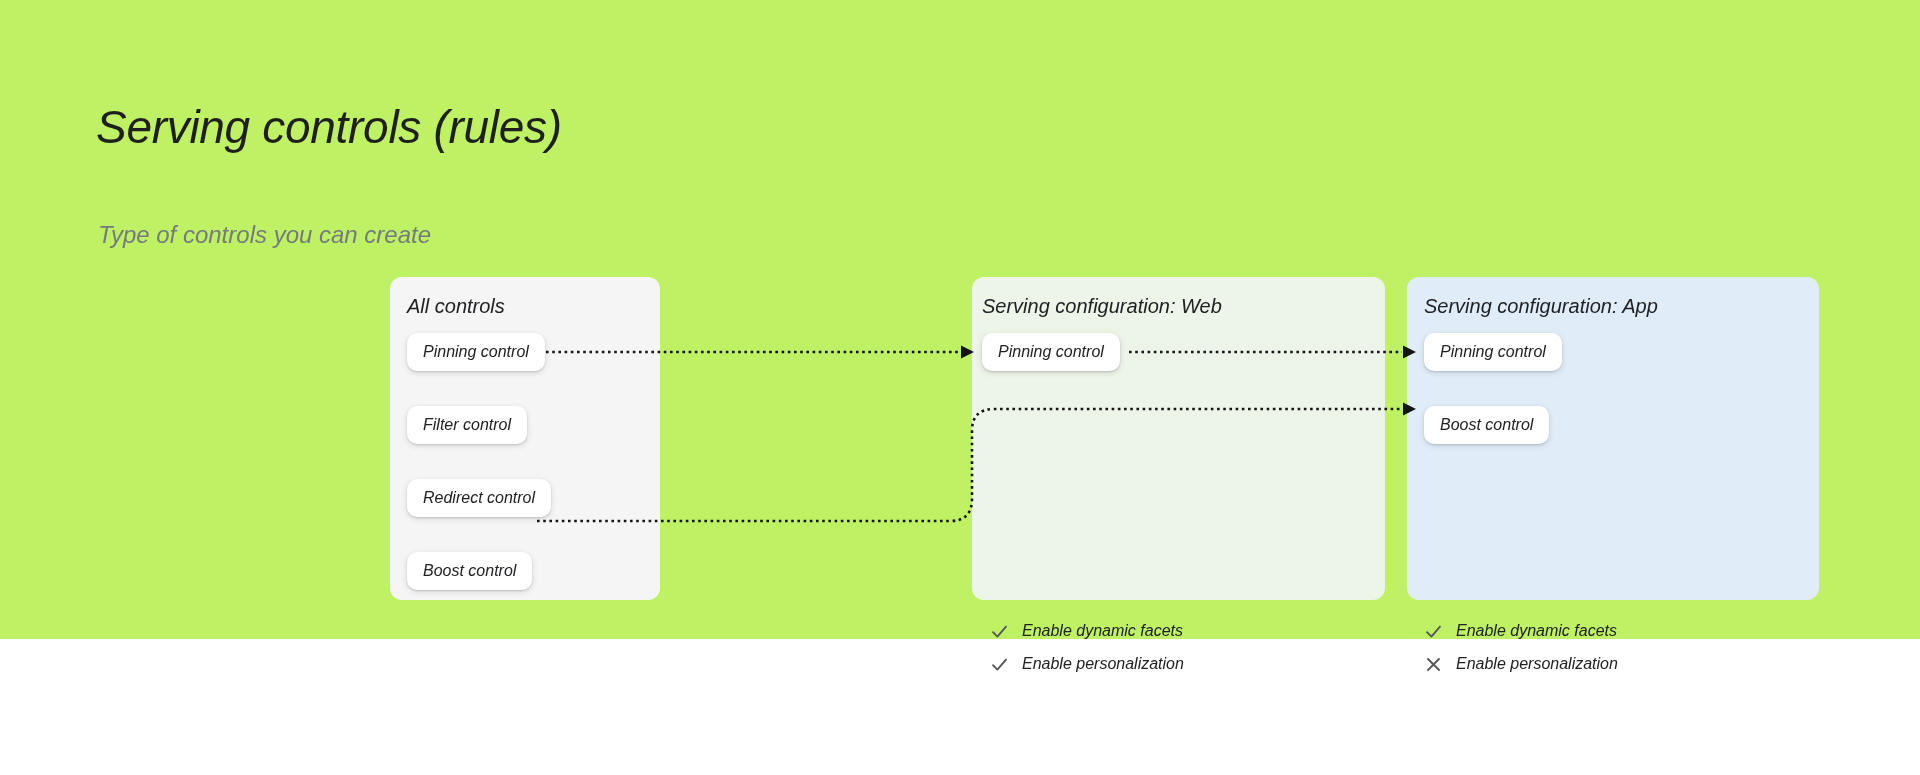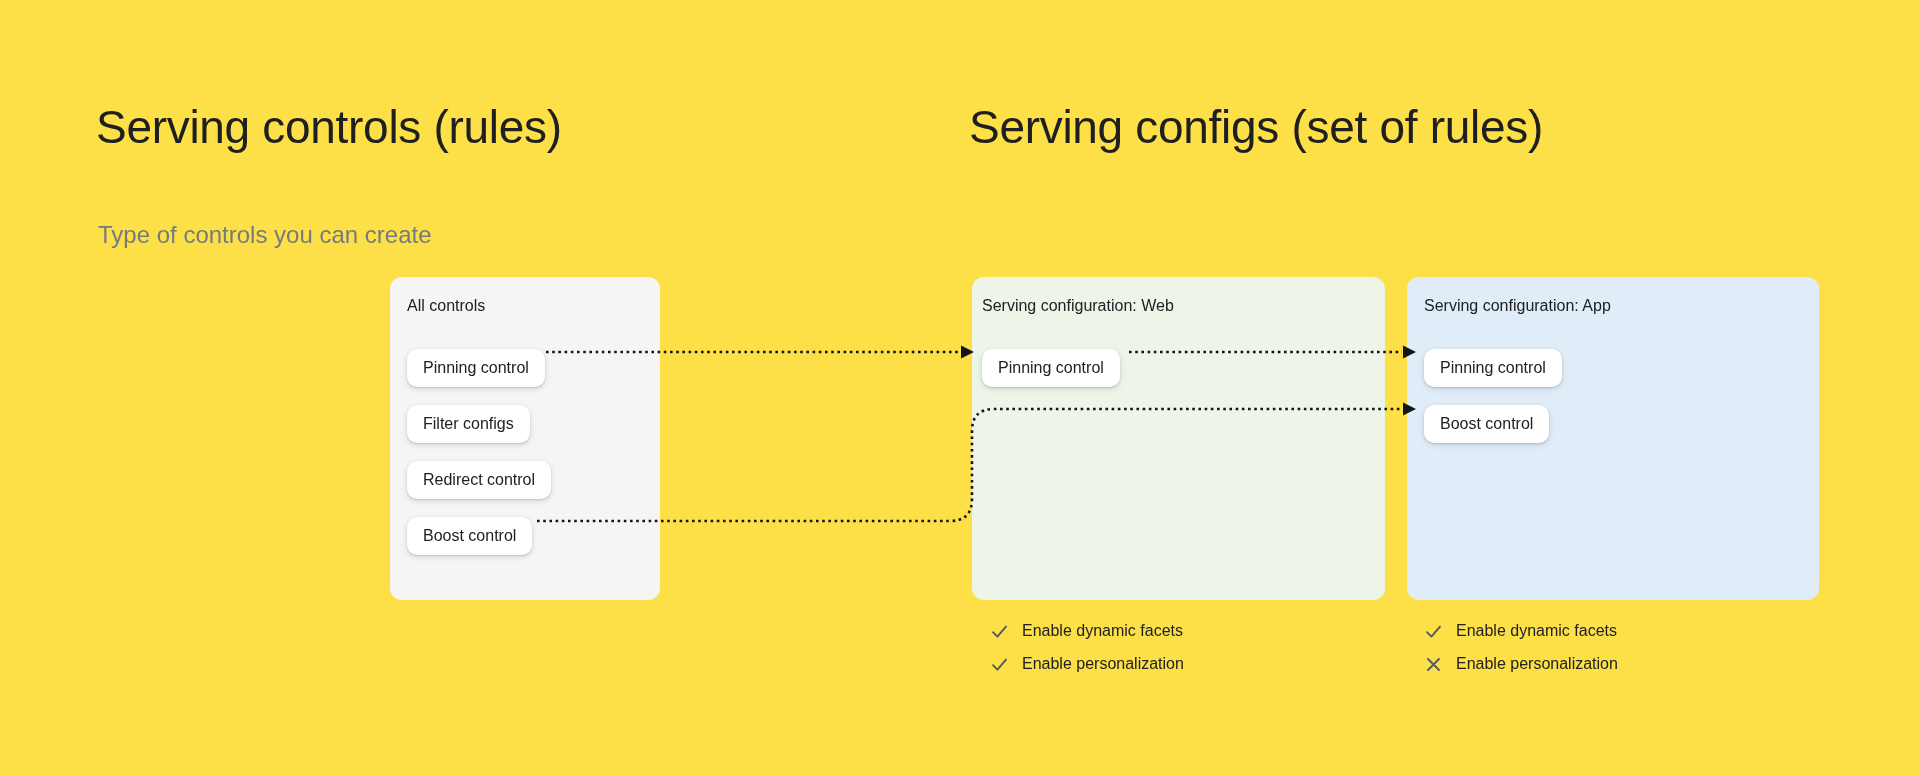--- a/index.html
+++ b/index.html
@@ -3,21 +3,21 @@
 <meta charset="utf-8">
 <style>
   * { margin: 0; padding: 0; box-sizing: border-box; }
   html, body { background: #ffffff; }
   body {
     width: 1920px; height: 775px;
     font-family: "Liberation Sans", "DejaVu Sans", sans-serif;
     color: #1f1f1f;
     overflow: hidden;
   }
-  .canvas { position: relative; width: 1920px; height: 775px; background: #fde047; }
+  .canvas { position: relative; width: 1920px; height: 639px; background: #bef264; font-style: italic; }
 
   .page-title {
     position: absolute; top: 104px;
     font-size: 46px; font-weight: 400; line-height: 1;
     letter-spacing: -0.3px;
     color: var(--title-color, #1f1f1f);
     white-space: nowrap;
   }
   #title-left  { left: 96px; }
   #title-right { left: 969px; }
@@ -43,25 +43,25 @@
   .card {
     position: absolute; top: 277px; height: 323px;
     border-radius: 12px;
     padding: 18px 17px;
   }
   .card-gray { left: 390px;  width: 270px; background: var(--all-controls-bg, #f5f5f5); }
   .card-web  { left: 972px;  width: 413px; background: var(--web-card-bg, #edf4e8); padding: 18px 10px; }
   .card-app  { left: 1407px; width: 412px; background: var(--app-card-bg, #e0edf9); }
 
   .card-label {
-    font-size: 16px; line-height: 22px; color: #202124;
-    margin-bottom: 32px;
+    font-size: 20px; line-height: 22px; color: #202124;
+    margin-bottom: 16px;
     white-space: nowrap;
   }
-  .btn-stack { display: flex; flex-direction: column; align-items: flex-start; gap: 18px; }
+  .btn-stack { display: flex; flex-direction: column; align-items: flex-start; gap: 35px; }
   .chip {
     display: inline-flex; align-items: center; justify-content: center;
     height: 38px; padding: 0 16px;
     background: #ffffff; border-radius: 10px;
     font-size: 16px; color: #202124; white-space: nowrap;
     box-shadow: 0 1px 2px rgba(0,0,0,0.14), 0 2px 6px rgba(0,0,0,0.12);
   }
 
   .features { position: absolute; top: 620px; display: flex; flex-direction: column; gap: 11px; }
   #features-web { left: 990px; }
@@ -76,28 +76,27 @@
   .arrowhead { fill: #141414; stroke: none; }
 </style>
 </head>
 <body>
 
 <div class="canvas">
 
   <div class="page-title" id="title-left">Serving controls (rules)</div>
   <div class="page-subtitle" id="subtitle-left">Type of controls you can create</div>
 
-  <div class="page-title" id="title-right">Serving configs (set of rules)</div>
 
 
   <div class="card card-gray">
     <div class="card-label">All controls</div>
     <div class="btn-stack">
       <div class="chip">Pinning control</div>
-      <div class="chip">Filter configs</div>
+      <div class="chip">Filter control</div>
       <div class="chip">Redirect control</div>
       <div class="chip">Boost control</div>
     </div>
   </div>
 
   <div class="card card-web">
     <div class="card-label">Serving configuration: Web</div>
     <div class="btn-stack">
       <div class="chip">Pinning control</div>
     </div>

